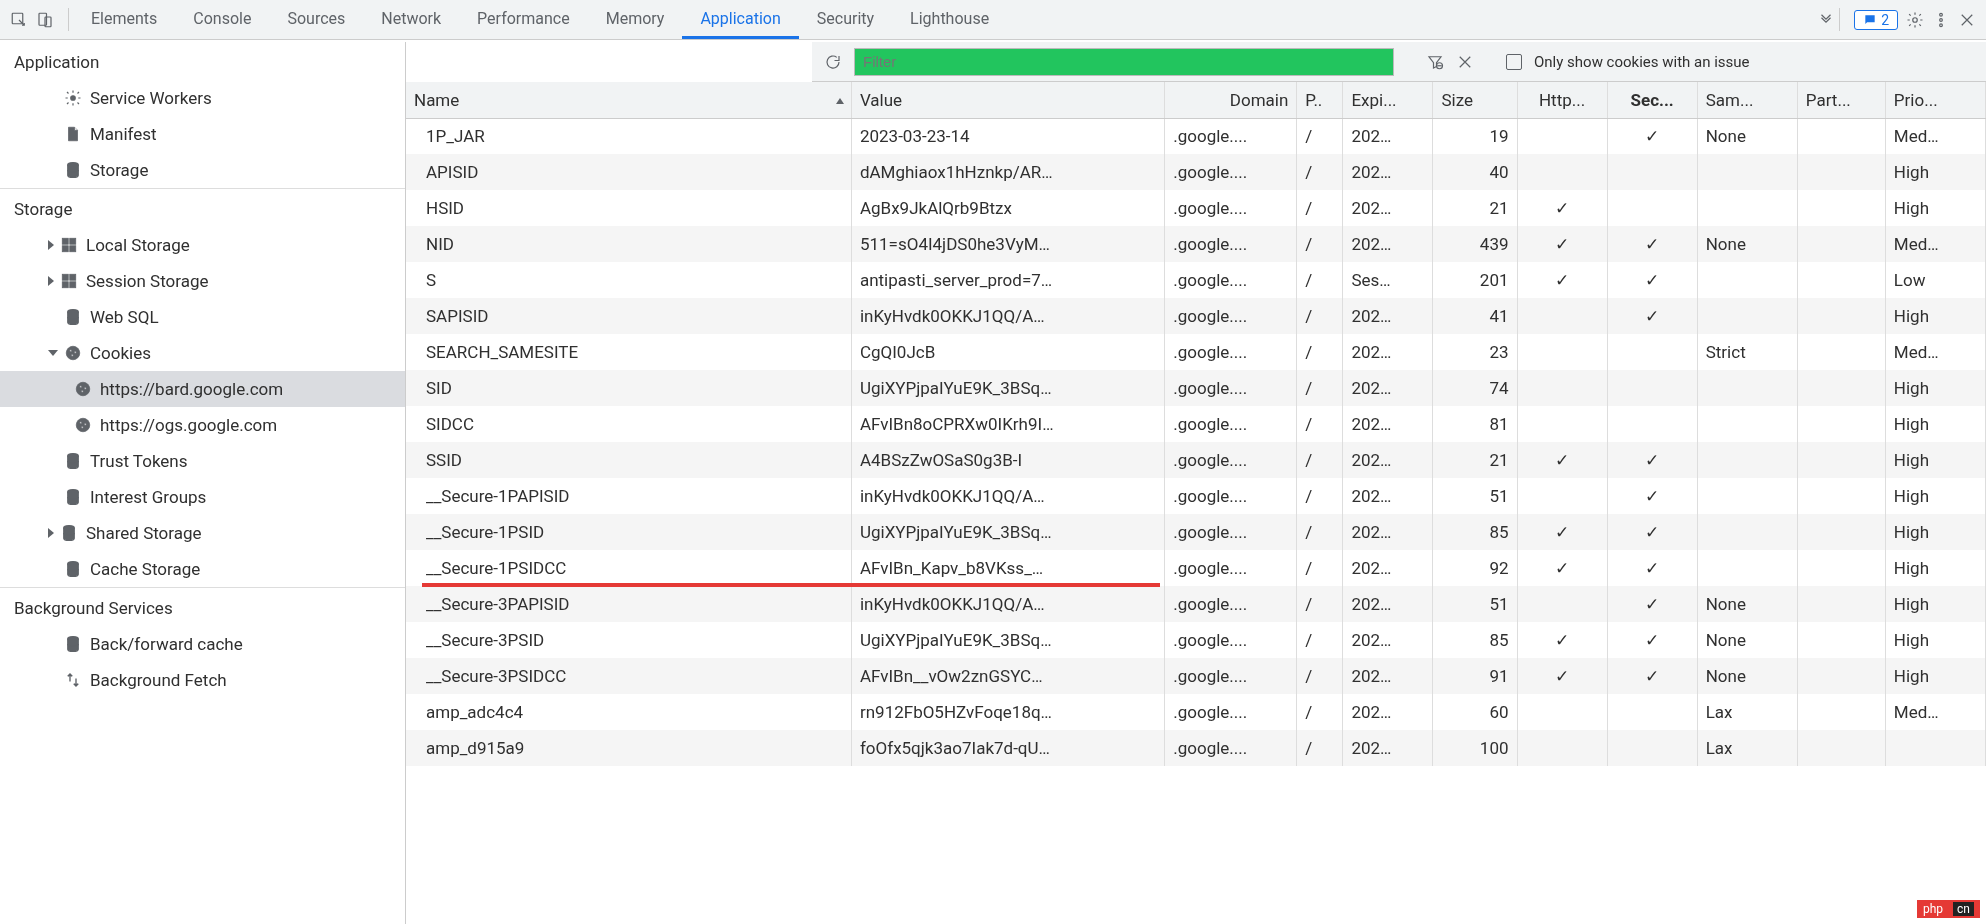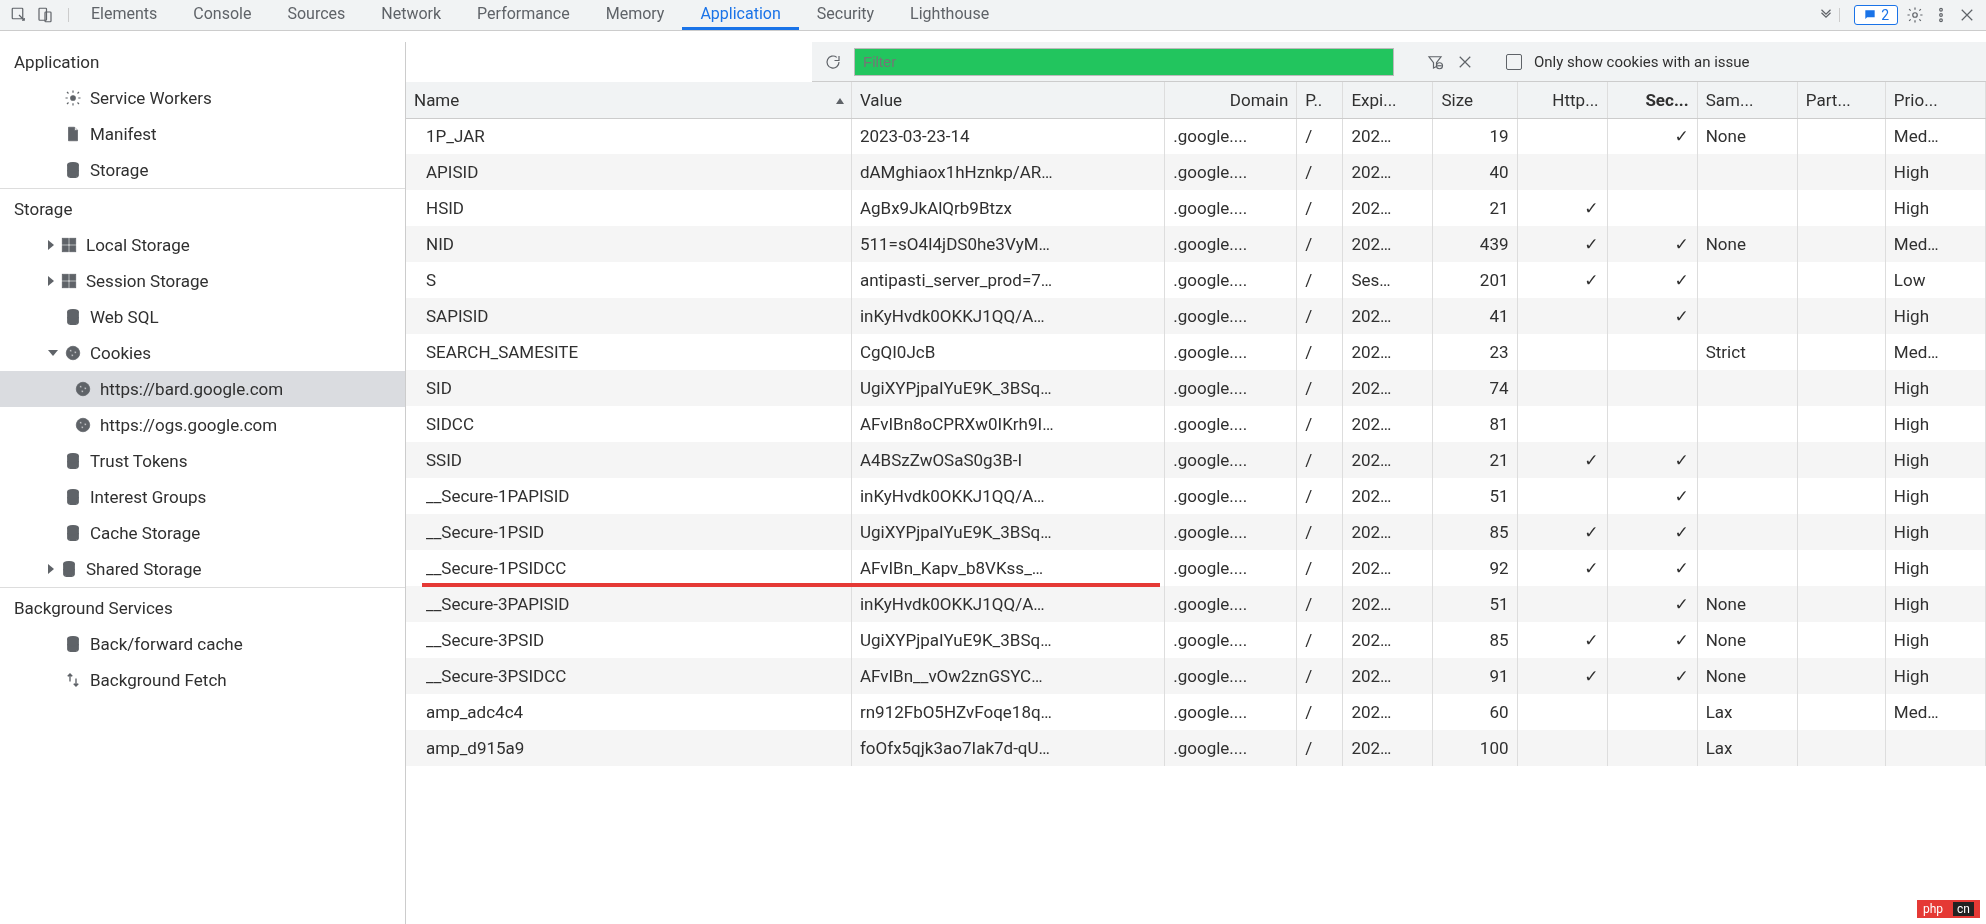--- a/index.html
+++ b/index.html
@@ -9,21 +9,21 @@
   color: #303030;
   background: #fff;
   width: 1986px;
   height: 924px;
   overflow: hidden;
   position: relative;
 }
 
 
 .toolbar {
-  height: 31px;
+  height: 40px;
   border-bottom: 1px solid #ccc;
   display: flex;
   align-items: stretch;
   background: #f1f3f4;
 }
 .toolbar .left-icons, .toolbar .right-icons {
   display: flex;
   align-items: center;
   gap: 8px;
   padding: 0 10px;
@@ -137,21 +137,21 @@
 .tbl th {
   background:#f1f3f4;
   border-bottom:1px solid #ccc;
   font-weight:400;
   color:#303030;
   position: relative;
 }
 .tbl tbody tr:nth-child(even) td { background:#f5f5f5; }
 .tbl td.name { padding-left: 20px; }
 .tbl td.num { text-align:right; }
-.tbl td.ctr, .tbl th.ctr { text-align:right;padding-left:8px; }
+.tbl td.ctr, .tbl th.ctr { text-align:center;padding-left:8px; }
 .sort-ind { position:absolute; right:6px; top:50%; transform:translateY(-50%); }
 .redline {
   position:absolute;
   height:4px;
   background:#e53935;
   z-index: 50;
 }
 .badge-php {
   position:absolute; right:6px; bottom:6px;
   background:#e53935; color:#fff; font-size:12px; padding:2px 6px;
@@ -323,36 +323,36 @@
       <div class="tree-item child">
         <span style="width: 8px;"></span>
         <span class="mini-ic"><svg viewBox="0 0 24 24" fill="none" stroke="#5f6368" stroke-width="1.6">
             <ellipse cx="12" cy="5" rx="7" ry="3"></ellipse>
             <path d="M5 5v14c0 1.7 3 3 7 3s7-1.3 7-3V5"></path>
             <path d="M5 12c0 1.7 3 3 7 3s7-1.3 7-3"></path>
           </svg></span>
         <span>Interest Groups</span>
       </div>
       <div class="tree-item child">
-        <span style="width: 8px;"></span>
+        <span class="tri right"></span>
         <span class="mini-ic"><svg viewBox="0 0 24 24" fill="none" stroke="#5f6368" stroke-width="1.6">
             <ellipse cx="12" cy="5" rx="7" ry="3"></ellipse>
             <path d="M5 5v14c0 1.7 3 3 7 3s7-1.3 7-3V5"></path>
             <path d="M5 12c0 1.7 3 3 7 3s7-1.3 7-3"></path>
           </svg></span>
-        <span>Cache Storage</span>
-      </div>
-      <div class="tree-item child">
-        <span class="tri right"></span>
+        <span>Shared Storage</span>
+      </div>
+      <div class="tree-item child">
+        <span style="width: 8px;"></span>
         <span class="mini-ic"><svg viewBox="0 0 24 24" fill="none" stroke="#5f6368" stroke-width="1.6">
             <ellipse cx="12" cy="5" rx="7" ry="3"></ellipse>
             <path d="M5 5v14c0 1.7 3 3 7 3s7-1.3 7-3V5"></path>
             <path d="M5 12c0 1.7 3 3 7 3s7-1.3 7-3"></path>
           </svg></span>
-        <span>Shared Storage</span>
+        <span>Cache Storage</span>
       </div>
       <div class="group-title">Background Services</div>
       <div class="tree-item child">
         <span style="width: 8px;"></span>
         <span class="mini-ic"><svg viewBox="0 0 24 24" fill="none" stroke="#5f6368" stroke-width="1.6">
             <ellipse cx="12" cy="5" rx="7" ry="3"></ellipse>
             <path d="M5 5v14c0 1.7 3 3 7 3s7-1.3 7-3V5"></path>
             <path d="M5 12c0 1.7 3 3 7 3s7-1.3 7-3"></path>
           </svg></span>
         <span>Back/forward cache</span>

